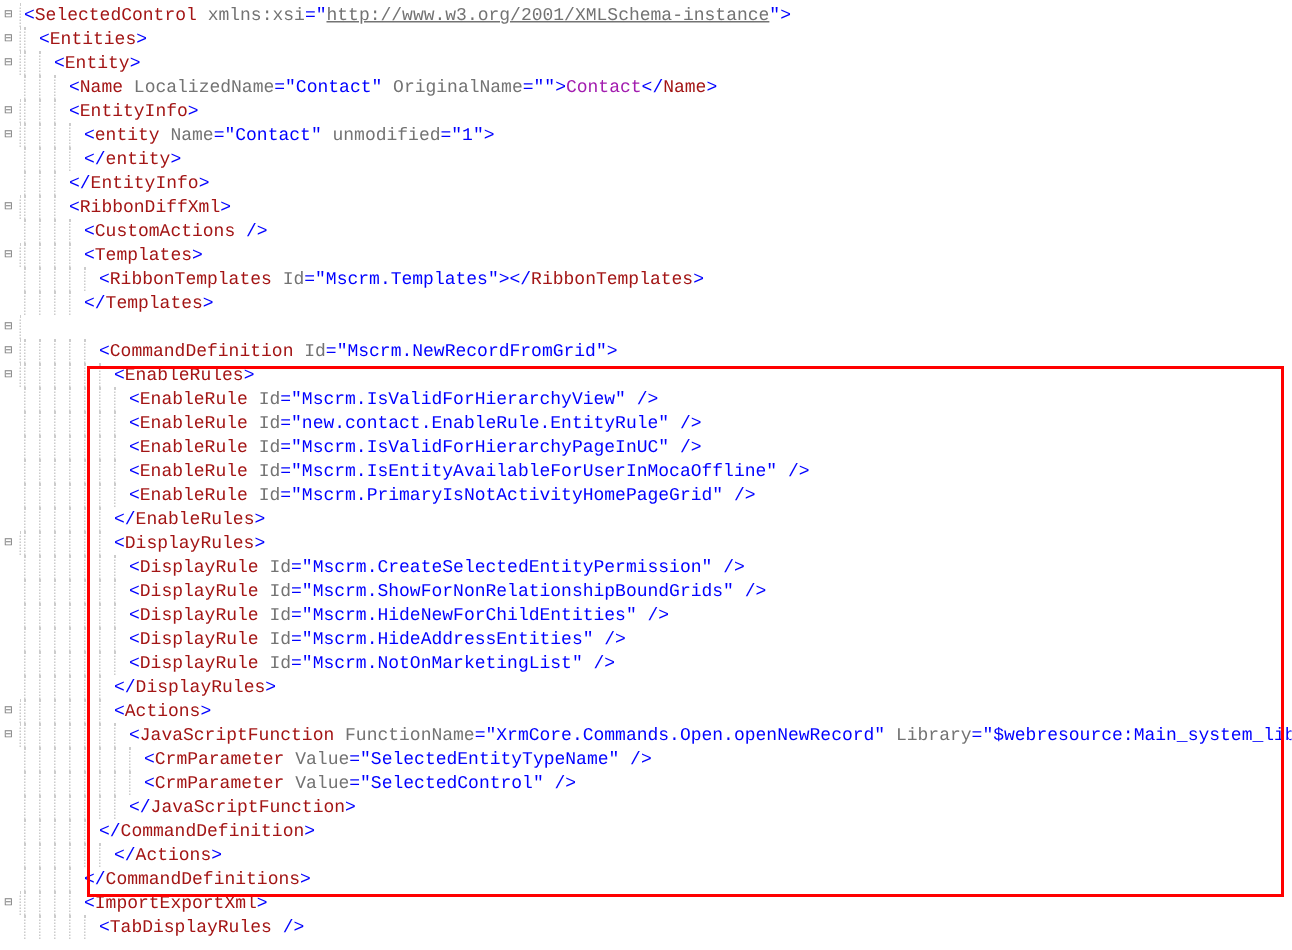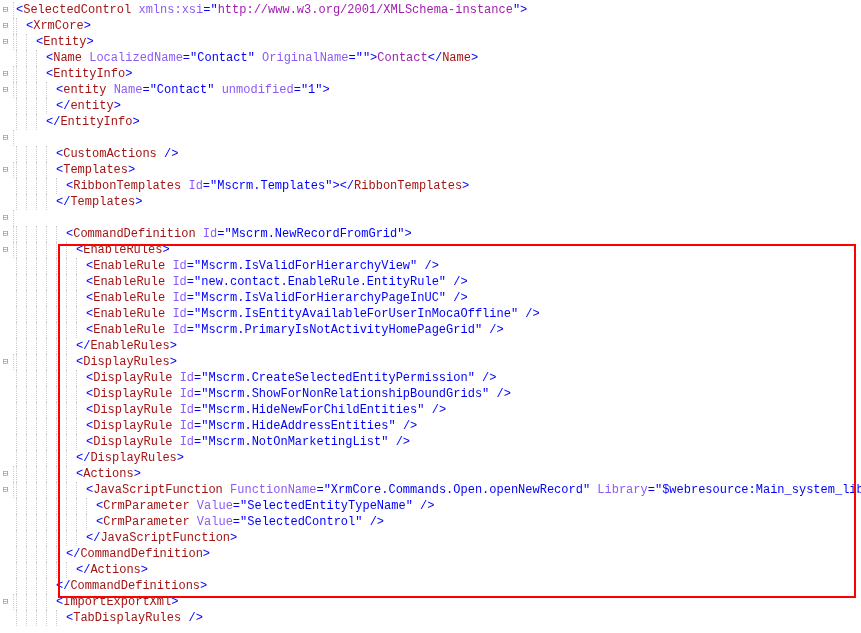--- a/index.html
+++ b/index.html
@@ -31,24 +31,24 @@
       position: relative;
     }
     .ind {
       display: inline-block;
       width: 10px;
       border-left: 1px dotted #ccc;
       height: 16px;
       vertical-align: top;
     }
     .tag { color: #a31515; }
-    .attr { color: #8b5cf6; }
+    .attr { color: #737373; }
     .eq { color: #0000ff; }
     .val { color: #0000ff; }
-    .url { color: #a21caf; }
+    .url { color: #737373; text-decoration: underline; }
     .txt { color: #a21caf; }
     .highlight-box {
       position: absolute;
       border: 2px solid #ff0000;
       pointer-events: none;
       z-index: 10;
     }
     .code-container {
       position: relative;
     }
@@ -58,21 +58,21 @@
 
 <div class="code-container">
   <div class="highlight-box" style="top: 242px; left: 58px; width: 798px; height: 354px;"></div>
   <div id="lines">
       <div class="line">
         <span class="gutter">⊟</span>
         <span class="content"><span class="eq">&lt;</span><span class="tag">SelectedControl</span> <span class="attr">xmlns:xsi</span><span class="eq">="</span><span class="url">http://www.w3.org/2001/XMLSchema-instance</span><span class="eq">"&gt;</span></span>
       </div>
       <div class="line">
         <span class="gutter">⊟</span>
-        <span class="content"><span class="ind"></span><span class="eq">&lt;</span><span class="tag">XrmCore</span><span class="eq">&gt;</span></span>
+        <span class="content"><span class="ind"></span><span class="eq">&lt;</span><span class="tag">Entities</span><span class="eq">&gt;</span></span>
       </div>
       <div class="line">
         <span class="gutter">⊟</span>
         <span class="content"><span class="ind"></span><span class="ind"></span><span class="eq">&lt;</span><span class="tag">Entity</span><span class="eq">&gt;</span></span>
       </div>
       <div class="line">
         <span class="gutter"></span>
         <span class="content"><span class="ind"></span><span class="ind"></span><span class="ind"></span><span class="eq">&lt;</span><span class="tag">Name</span> <span class="attr">LocalizedName</span><span class="eq">=</span><span class="val">"Contact"</span> <span class="attr">OriginalName</span><span class="eq">=</span><span class="val">""</span><span class="eq">&gt;</span><span class="txt">Contact</span><span class="eq">&lt;/</span><span class="tag">Name</span><span class="eq">&gt;</span></span>
       </div>
       <div class="line">
@@ -86,20 +86,21 @@
       <div class="line">
         <span class="gutter"></span>
         <span class="content"><span class="ind"></span><span class="ind"></span><span class="ind"></span><span class="ind"></span><span class="eq">&lt;/</span><span class="tag">entity</span><span class="eq">&gt;</span></span>
       </div>
       <div class="line">
         <span class="gutter"></span>
         <span class="content"><span class="ind"></span><span class="ind"></span><span class="ind"></span><span class="eq">&lt;/</span><span class="tag">EntityInfo</span><span class="eq">&gt;</span></span>
       </div>
       <div class="line">
         <span class="gutter">⊟</span>
+        <span class="content"><span class="ind"></span><span class="ind"></span><span class="ind"></span><span class="eq">&lt;</span><span class="tag">RibbonDiffXml</span><span class="eq">&gt;</span></span>
       </div>
       <div class="line">
         <span class="gutter"></span>
         <span class="content"><span class="ind"></span><span class="ind"></span><span class="ind"></span><span class="ind"></span><span class="eq">&lt;</span><span class="tag">CustomActions</span> <span class="eq">/&gt;</span></span>
       </div>
       <div class="line">
         <span class="gutter">⊟</span>
         <span class="content"><span class="ind"></span><span class="ind"></span><span class="ind"></span><span class="ind"></span><span class="eq">&lt;</span><span class="tag">Templates</span><span class="eq">&gt;</span></span>
       </div>
       <div class="line">

